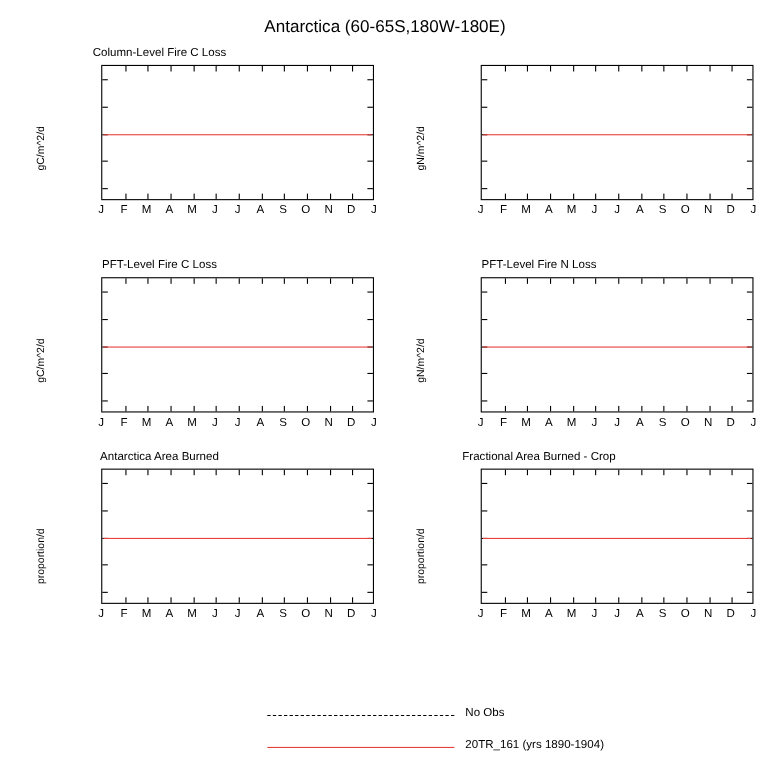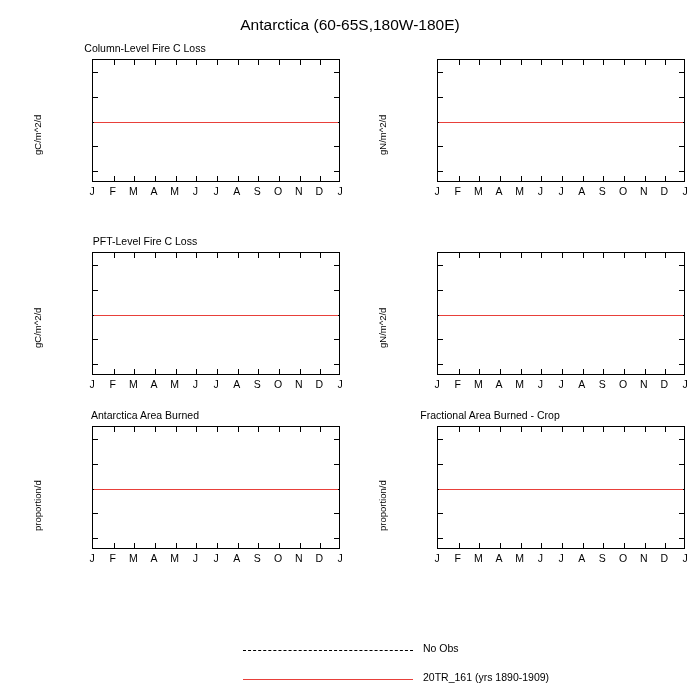--- a/index.html
+++ b/index.html
@@ -310,20 +310,21 @@
   <div class="xtick-label" style="left:206px; top:143px;">J</div>
   <div class="xtick-label" style="left:226.7px; top:143px;">A</div>
   <div class="xtick-label" style="left:247.3px; top:143px;">S</div>
   <div class="xtick-label" style="left:268px; top:143px;">O</div>
   <div class="xtick-label" style="left:288.7px; top:143px;">N</div>
   <div class="xtick-label" style="left:309.3px; top:143px;">D</div>
   <div class="xtick-label" style="left:330px; top:143px;">J</div>
 </div>
 
 <div class="panel" style="left:355px; top:235px;">
+  <div class="panel-title">PFT-Level Fire N Loss</div>
   <div class="ylabel" style="left:22px; top:113px;">gN/m^2/d</div>
   <div class="ytick-label" style="top:29.3px; width:72px;">0.8</div>
   <div class="ytick-label" style="top:53.9px; width:72px;">0.4</div>
   <div class="ytick-label" style="top:78.5px; width:72px;">0.0</div>
   <div class="ytick-label" style="top:103.1px; width:72px;">-0.4</div>
   <div class="ytick-label" style="top:127.7px; width:72px;">-0.8</div>
   <div class="plot">
     <div class="ytick-mark left" style="top:12.3px;"></div>
       <div class="ytick-mark right" style="top:12.3px;"></div>
     <div class="ytick-mark left" style="top:36.9px;"></div>
@@ -489,15 +490,15 @@
   <div class="xtick-label" style="left:330px; top:143px;">J</div>
 </div>
 
 <div id="legend">
   <div class="legend-row" style="top:10px;">
     <div class="legend-sample dashed"></div>
     <div class="legend-label">No Obs</div>
   </div>
   <div class="legend-row" style="top:39px;">
     <div class="legend-sample solid"></div>
-    <div class="legend-label">20TR_161 (yrs 1890-1909)</div>
+    <div class="legend-label">20TR_161 (yrs 1890-1904)</div>
   </div>
 </div>
 
 </body></html>

